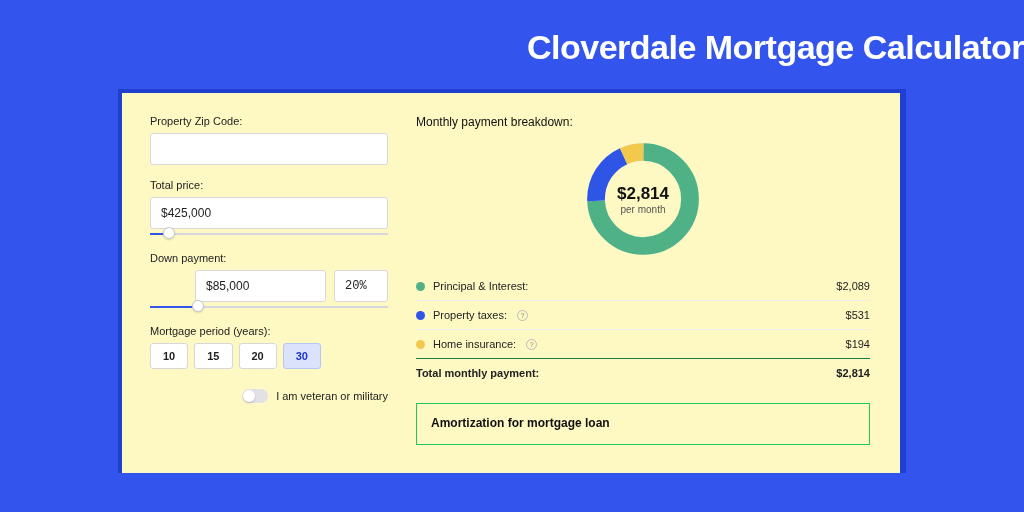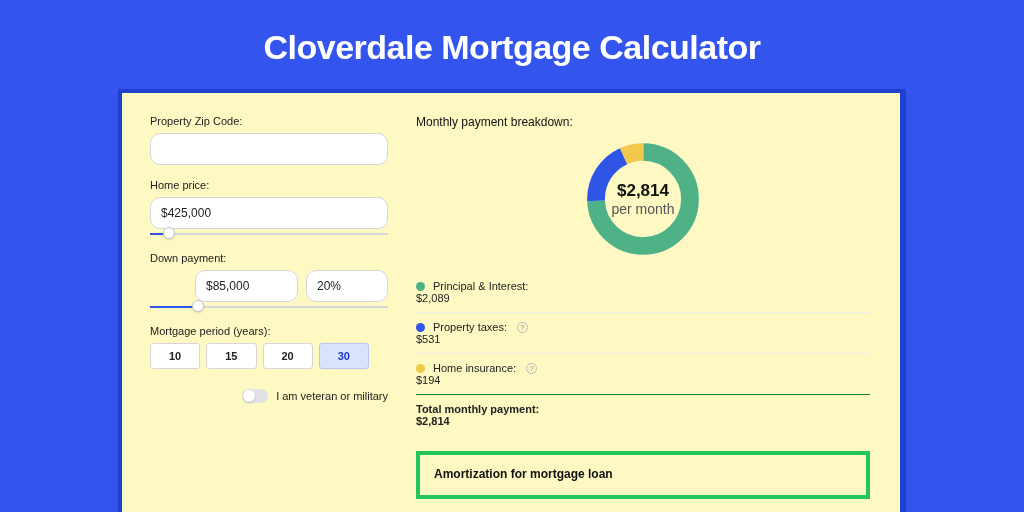--- a/index.html
+++ b/index.html
@@ -4,21 +4,21 @@
 <style>
   * { box-sizing: border-box; margin: 0; padding: 0; }
   body {
     font-family: -apple-system, BlinkMacSystemFont, "Segoe UI", Arial, sans-serif;
     background: #3355ee;
     width: 1024px;
     height: 512px;
     overflow: hidden;
   }
   .page-title {
-    text-align: center;
+    text-align: right;
     color: #fff;
     font-size: 34px;
     font-weight: 700;
     padding: 28px 0 22px;
     letter-spacing: -0.5px;
   }
   .card-outer {
     background: #1f3fcf;
     width: 788px;
     margin: 0 auto;
@@ -41,21 +41,21 @@
   }
   .field-label {
     font-size: 11px;
     color: #222;
     margin-bottom: 6px;
     display: block;
   }
   .text-input {
     width: 100%;
     border: 1px solid #d7d7db;
-    border-radius: 10px;
+    border-radius: 3px;
     height: 32px;
     padding: 0 10px;
     font-size: 12px;
     color: #222;
     background: #fff;
   }
   .field-group { margin-bottom: 14px; position: relative; }
   .slider-wrap { position: relative; height: 8px; margin-top: 1px;}
   .slider-track {
     position: absolute; top: 3px; left: 0; right: 0; height: 2px;
@@ -66,29 +66,29 @@
     background: #3355ee;
   }
   .slider-thumb {
     position: absolute; top: -3px; width: 12px; height: 12px;
     background: #fff; border: 1px solid #c8c8cc; border-radius: 50%;
     box-shadow: 0 1px 2px rgba(0,0,0,.15);
     transform: translateX(-50%);
   }
   .dp-row { display: flex; gap: 8px; margin-left: 45px; }
   .dp-row .text-input:first-child { flex: 1; }
-  .dp-row .text-input:last-child { width: 82px; }
+  .dp-row .text-input:last-child { width: 54px; font-family: Liberation Mono, monospace; }
   .period-row { display: flex; gap: 6px; margin-top: 2px;}
   .period-btn {
     border: 1px solid #d7d7db;
     background: #fff;
     border-radius: 3px;
     font-size: 11px;
     font-weight: 600;
-    padding: 6px 18px;
+    padding: 6px 12px;
     color: #222;
     cursor: pointer;
   }
   .period-btn.active {
     background: #dbe3fb;
     border-color: #b9c6f3;
     color: #1a37c8;
   }
   .toggle-row { display: flex; align-items: center; gap: 8px; margin-top: 20px; justify-content: flex-end;}
   .toggle {
@@ -102,43 +102,43 @@
   .toggle-label { font-size: 11px; color: #222; }
 
   .breakdown-title { font-size: 12px; font-weight: 400; color: #111; margin-bottom: 8px;}
   .donut-wrap { display:flex; justify-content:center; margin: 6px 0 8px; position: relative;}
   .donut { width: 124px; height: 124px; }
   .donut-center {
     position: absolute; top: 50%; left: 50%; transform: translate(-50%,-50%);
     text-align: center;
   }
   .donut-center .amt { font-size: 17px; font-weight: 700; color: #111;}
-  .donut-center .per { font-size: 14px; color: #555;}
+  .donut-center .per { font-size: 10px; color: #555;}
   .legend { margin-top: 10px; }
   .legend-row {
-    display: flex; align-items: flex-start; justify-content: space-between;
+    display: flex; align-items: center; justify-content: space-between;
     padding: 8px 0; border-top: 1px solid transparent;
-    font-size: 11px; color: #222; flex-direction: column;
+    font-size: 11px; color: #222;
   }
   .legend-row + .legend-row { border-top: 1px solid #eee; }
   .legend-left { display: flex; align-items: center; gap: 8px; }
   .dot { width: 9px; height: 9px; border-radius: 50%; display: inline-block;}
   .dot-pi { background: #4fb286; }
   .dot-tax { background: #2f55e6; }
   .dot-ins { background: #f2c94c; }
   .info-icon {
     width: 11px; height: 11px; border: 1px solid #bbb; border-radius: 50%;
     display: inline-flex; align-items: center; justify-content: center;
     font-size: 7px; color: #888; margin-left: 2px;
   }
   .legend-amount { font-weight: 400; }
   .legend-row.total { font-weight: 700; border-top:1px solid #15803d;}
   .legend-row.total .legend-amount { font-weight: 700; }
   .amort-box {
-    border: 4px solid #22c55e; border-radius: 0; padding: 12px 14px 4px;
+    border: 1px solid #22c55e; border-radius: 0; padding: 12px 14px 4px;
     margin-top: 16px;
   }
   .amort-title { font-size: 12px; font-weight: 700; color: #111; margin-bottom: 10px;}
   .amort-text { font-size: 10px; color: #333; line-height: 1.5; }
 </style>
 </head>
 <body>
 
 <h1 class="page-title">Cloverdale Mortgage Calculator</h1>
 
@@ -146,21 +146,21 @@
 <div class="card">
 
   <div class="left">
 
     <div class="field-group">
       <label class="field-label">Property Zip Code:</label>
       <input class="text-input" value="" style="">
     </div>
 
     <div class="field-group">
-      <label class="field-label">Home price:</label>
+      <label class="field-label">Total price:</label>
       <input class="text-input" value="$425,000" style="">
       <div class="slider-wrap">
         <div class="slider-track"></div>
         <div class="slider-fill" id="price-fill" style="width: 8%;"></div>
         <div class="slider-thumb" id="price-thumb" style="left: 8%;"></div>
       </div>
     </div>
 
     <div class="field-group">
       <label class="field-label">Down payment:</label>

